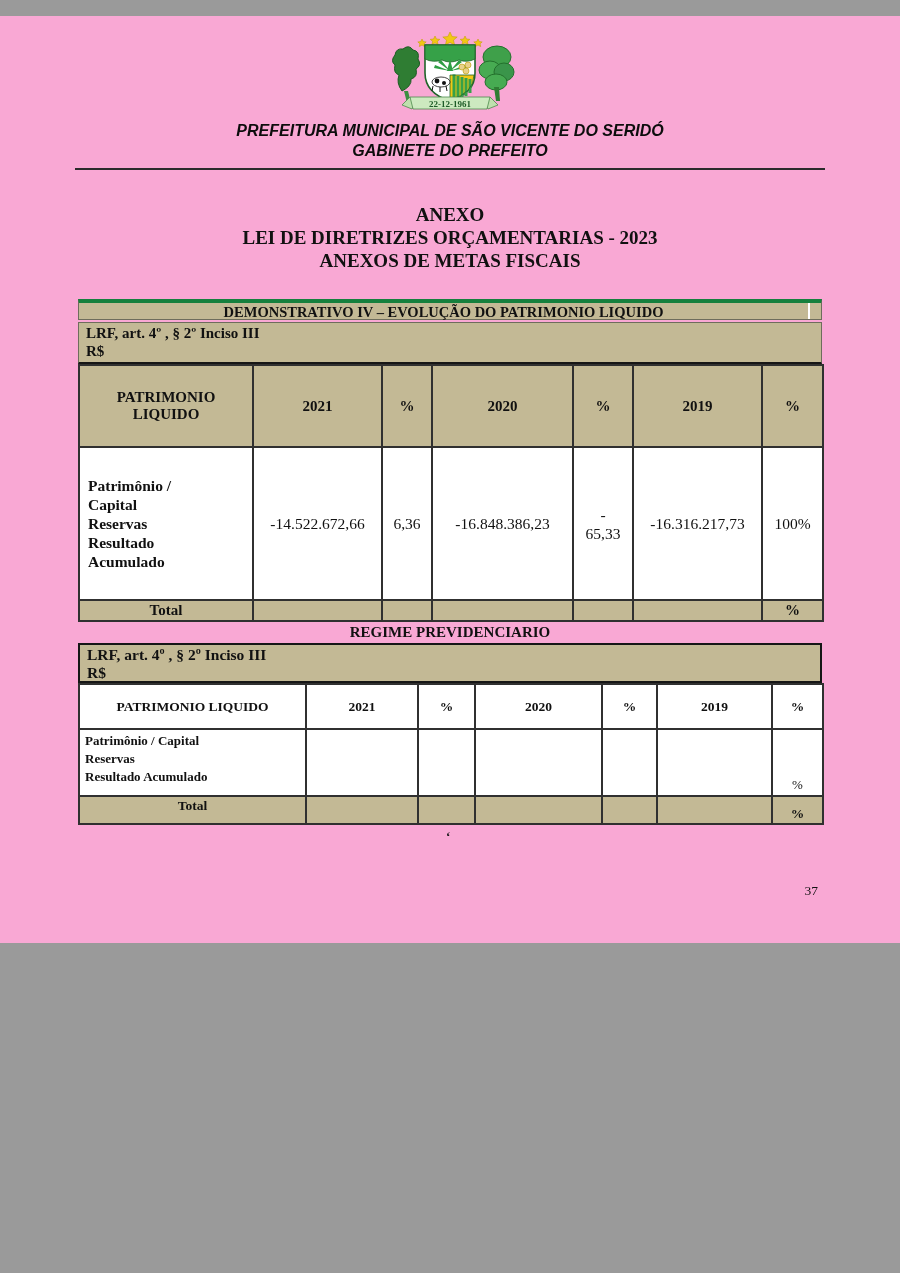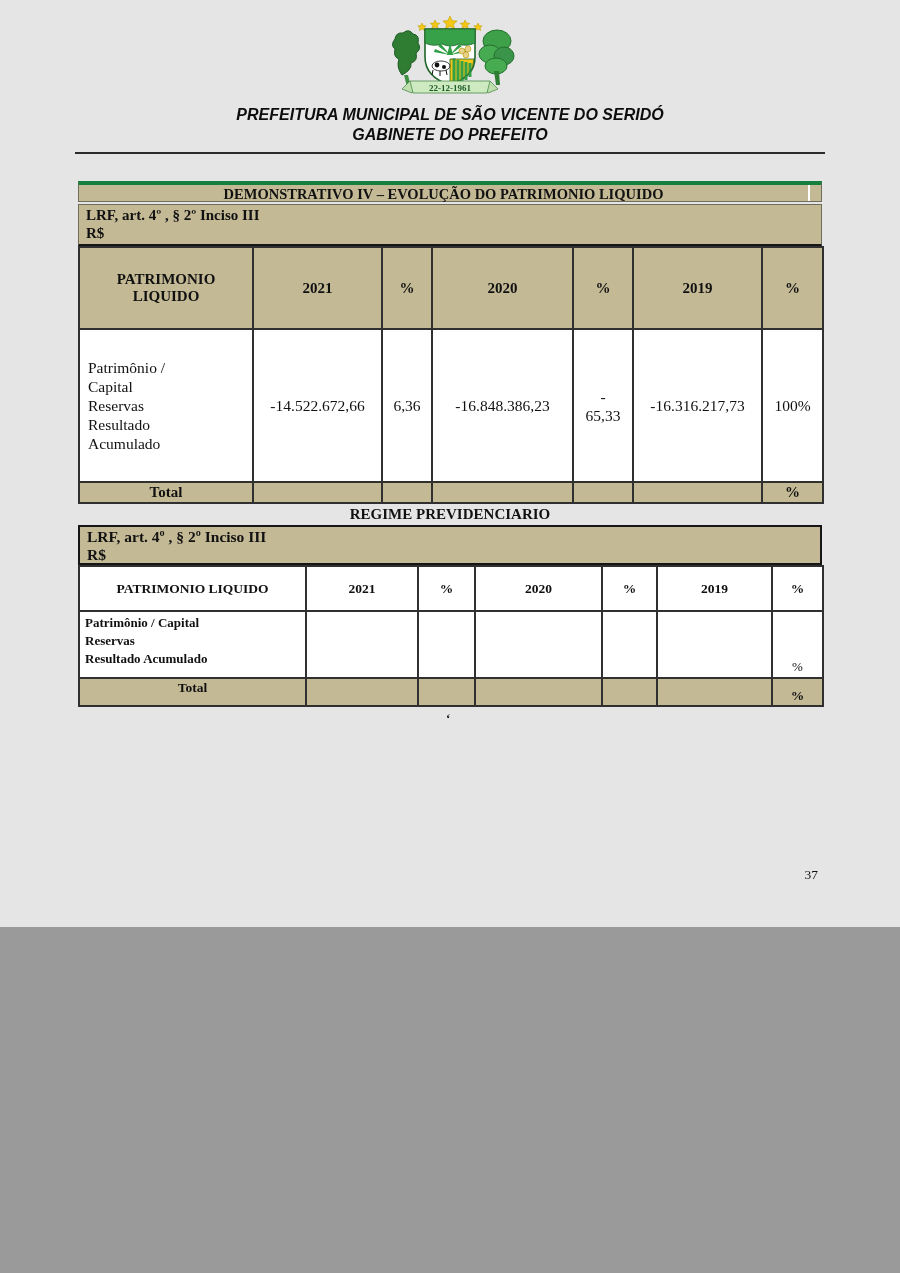--- a/index.html
+++ b/index.html
@@ -1,20 +1,20 @@
 <!DOCTYPE html>
 <html><head>
 <meta charset="utf-8">
 <style>
   html,body { margin:0; padding:0; background:#9a9a9a; }
   .page {
     position: relative;
     width: 900px; height: 927px;
-    margin: 0 auto;
-    background: #e5e5e5;
+    margin: 16px auto;
+    background: #f9a8d4;
     font-family: "Liberation Serif", "DejaVu Serif", serif;
     color: #111;
     overflow: hidden;
     box-sizing: border-box;
   }
   
   .letterhead { padding-top: 13px; text-align: center; }
   .emblem { display: inline-block; }
   .org-line {
     font-family: "Liberation Sans", "DejaVu Sans", sans-serif;
@@ -55,21 +55,21 @@
     border-collapse: collapse; table-layout: fixed;
     width: 744px; box-sizing: border-box;
     font-family: "Liberation Serif", "DejaVu Serif", serif;
   }
   td { border: 2px solid #303030; box-sizing: border-box; overflow: hidden; }
   .t1 td.hdr {
     background: #c3b995; text-align: center; vertical-align: middle;
     font-weight: bold; font-size: 15px; height: 82px; padding: 0 4px;
   }
   .t1 td.data { background: #fff; vertical-align: middle; font-size: 15.5px; height: 153px; }
-  .t1 td.data.label { font-weight: normal; text-align: left; padding-left: 8px; }
+  .t1 td.data.label { font-weight: bold; text-align: left; padding-left: 8px; }
   .t1 td.data.num { text-align: center; }
   .t1 td.total { background: #c3b995; height: 20px; font-weight: bold; font-size: 15px; text-align: center; vertical-align: middle; }
   .lbl-line { display: block; line-height: 19px; }
   .t2 td.hdr2 {
     background: #fff; text-align: center; vertical-align: middle;
     font-weight: bold; font-size: 13.5px; height: 45px; padding: 0 3px;
   }
   .t2 td.data2 { background: #fff; height: 67px; font-size: 13px; vertical-align: top; }
   .t2 td.data2.label2 { font-weight: bold; padding: 2px 0 0 5px; }
   .t2 td.data2.pctcell { vertical-align: bottom; text-align: center; font-size: 13px; padding-bottom: 2px; }
@@ -149,20 +149,25 @@
         <text x="70" y="78" text-anchor="middle" font-family="Liberation Serif, serif" font-size="9" font-weight="bold" fill="#1e5c28">22-12-1961</text>
       </g>
     </svg>
 
     <div class="org-line">PREFEITURA MUNICIPAL DE SÃO VICENTE DO SERIDÓ</div>
     <div class="org-line">GABINETE DO PREFEITO</div>
   </div>
 
   <hr class="rule">
 
+  <div class="doc-title">
+    <div>ANEXO</div>
+    <div>LEI DE DIRETRIZES ORÇAMENTARIAS - 2023</div>
+    <div>ANEXOS DE METAS FISCAIS</div>
+  </div>
 
   <div class="content">
 
     <div class="bar bar-title">
       <div class="bar-main">DEMONSTRATIVO IV – EVOLUÇÃO DO PATRIMONIO LIQUIDO</div>
       <div class="bar-stub"></div>
     </div>
     <div class="bar bar-law">
       <div>LRF, art. 4º , § 2º Inciso III</div>
       <div>R$</div>

